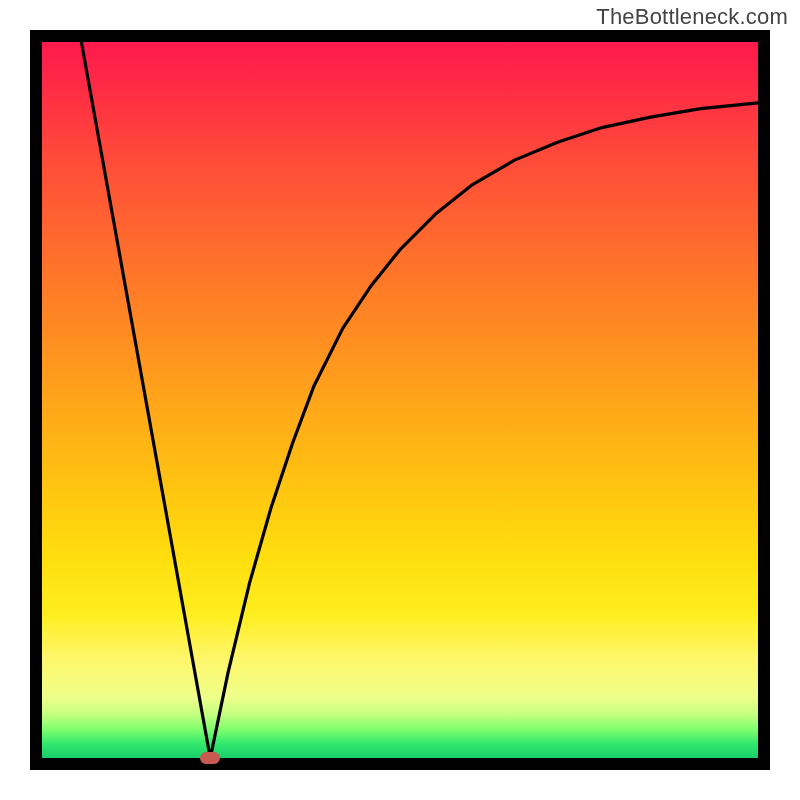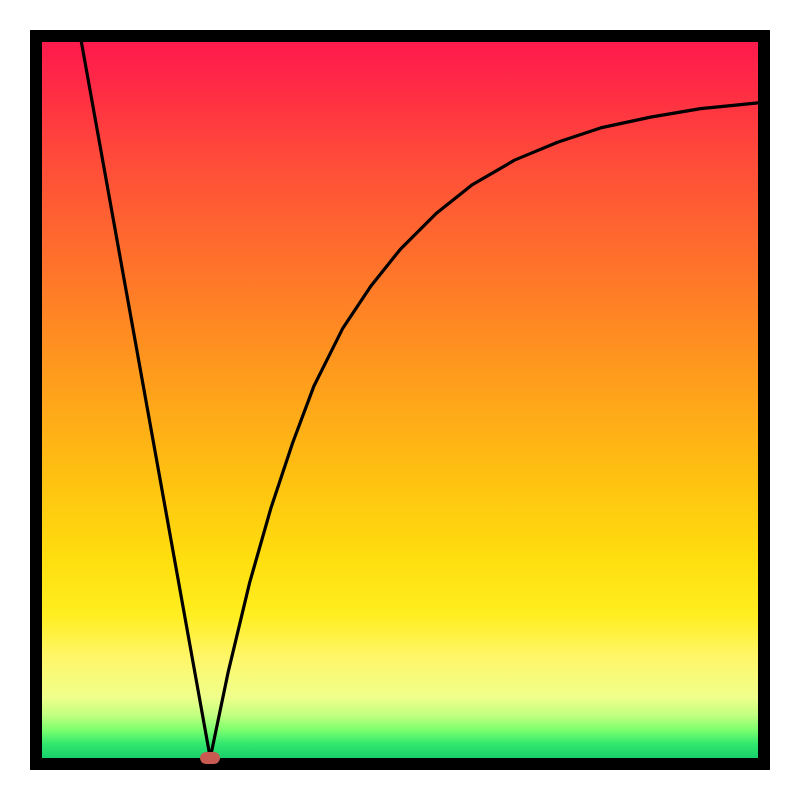--- a/index.html
+++ b/index.html
@@ -74,20 +74,21 @@
     border-radius: 6px;
     background: #c85a52;
     transform: translate(-50%, -50%);
     z-index: 5;
   }
 </style>
 </head>
 <body>
 
 <div class="container">
+  <div class="watermark">TheBottleneck.com</div>
 
   <div class="frame">
     <div class="plot-area">
       <svg class="curve" viewBox="0 0 716 716" preserveAspectRatio="none">
         <path id="curve-path" fill="none" stroke="#000000" stroke-width="3.2" stroke-linecap="round" stroke-linejoin="round" d="M 39.38 0.00 L 168.26 716.00 L 168.26 716.00 L 186.16 630.08 L 207.64 540.58 L 229.12 465.40 L 250.60 400.96 L 272.08 343.68 L 300.72 286.40 L 329.36 243.44 L 358.00 207.64 L 393.80 171.84 L 429.60 143.20 L 472.56 118.14 L 515.52 100.24 L 558.48 85.92 L 608.60 75.18 L 658.72 66.59 L 716.00 60.86"></path>
       </svg>
       <div id="marker" class="marker" style="left: 168.26px; top: 716px; background: rgb(200, 90, 82);"></div>
     </div>
   </div>
 </div>

